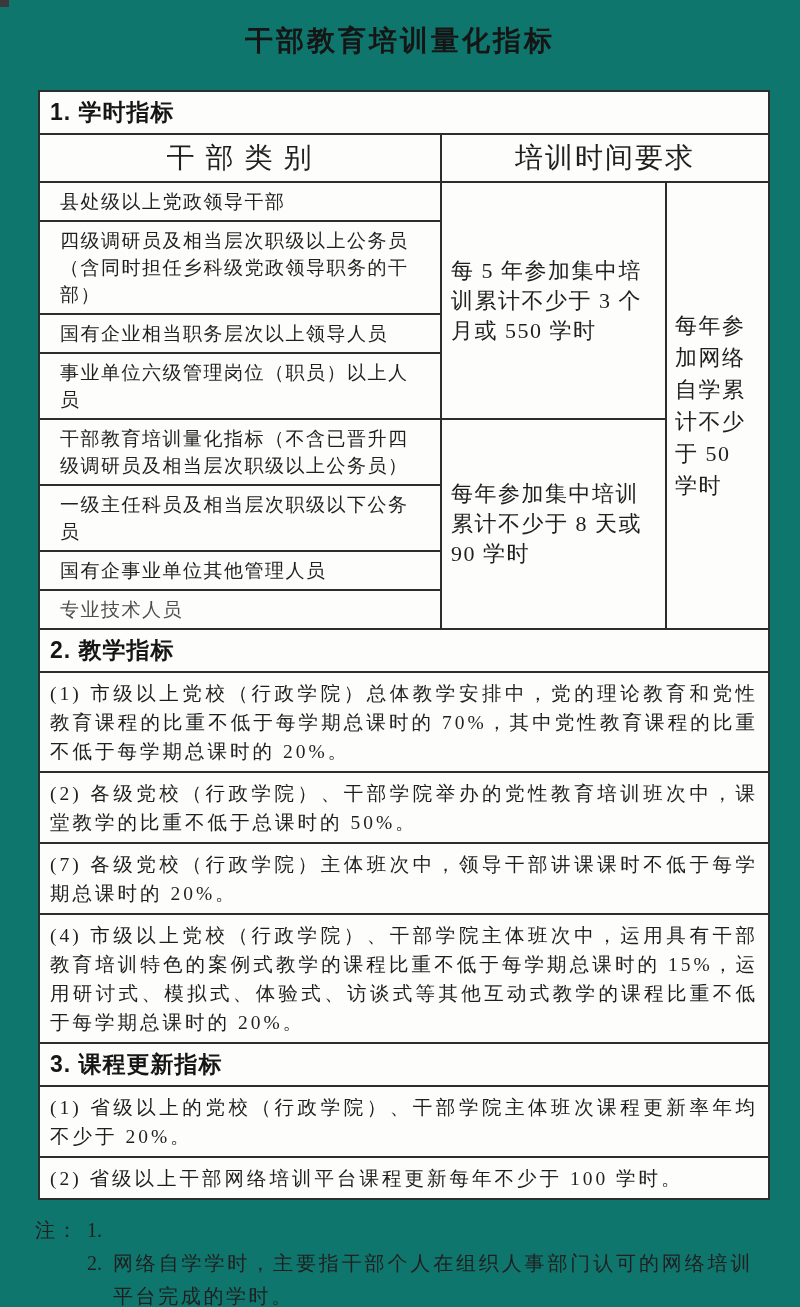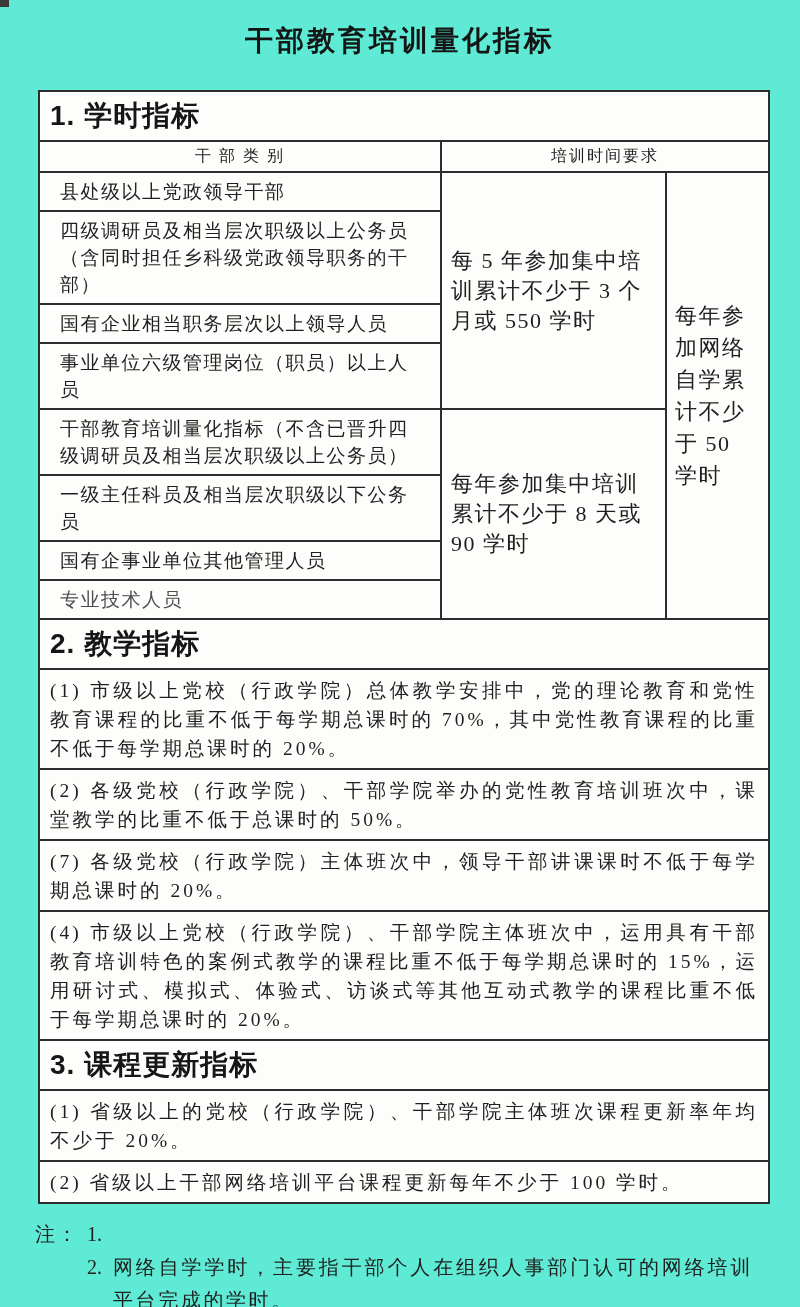--- a/index.html
+++ b/index.html
@@ -6,21 +6,21 @@
   html, body { margin: 0; padding: 0; }
   body {
     width: 800px;
     background: #ffffff;
     font-family: "Liberation Serif", serif;
   }
   .page {
     position: relative;
     width: 800px;
     height: 1307px;
-    background: #5eead4;
+    background: #0f766e;
     color: #1c1c1c;
     overflow: hidden;
   }
   .corner-mark {
     position: absolute;
     left: 0; top: 0;
     width: 9px; height: 7px;
     background: #3a3a3a;
   }
   .title {
@@ -44,28 +44,28 @@
   col.c2 { width: 225px; }
   col.c3 { width: 103px; }
   td {
     border: 2px solid #2d2d2d;
     vertical-align: middle;
     color: #1f1f1f;
   }
   td.sec-header {
     font-family: "Liberation Sans", sans-serif;
     font-weight: 700;
-    font-size: 28px;
+    font-size: 23px;
     padding: 5px 10px;
     letter-spacing: 1px;
     color: #161616;
   }
   td.col-head {
     text-align: center;
-    font-size: 16px;
+    font-size: 28px;
     padding: 4px 16px;
     letter-spacing: 2px;
   }
   td.cat {
     font-size: 19px;
     line-height: 27px;
     padding: 5px 20px;
     letter-spacing: 1.5px;
   }
   td.cat.faded { color: #4e4e4e; }

